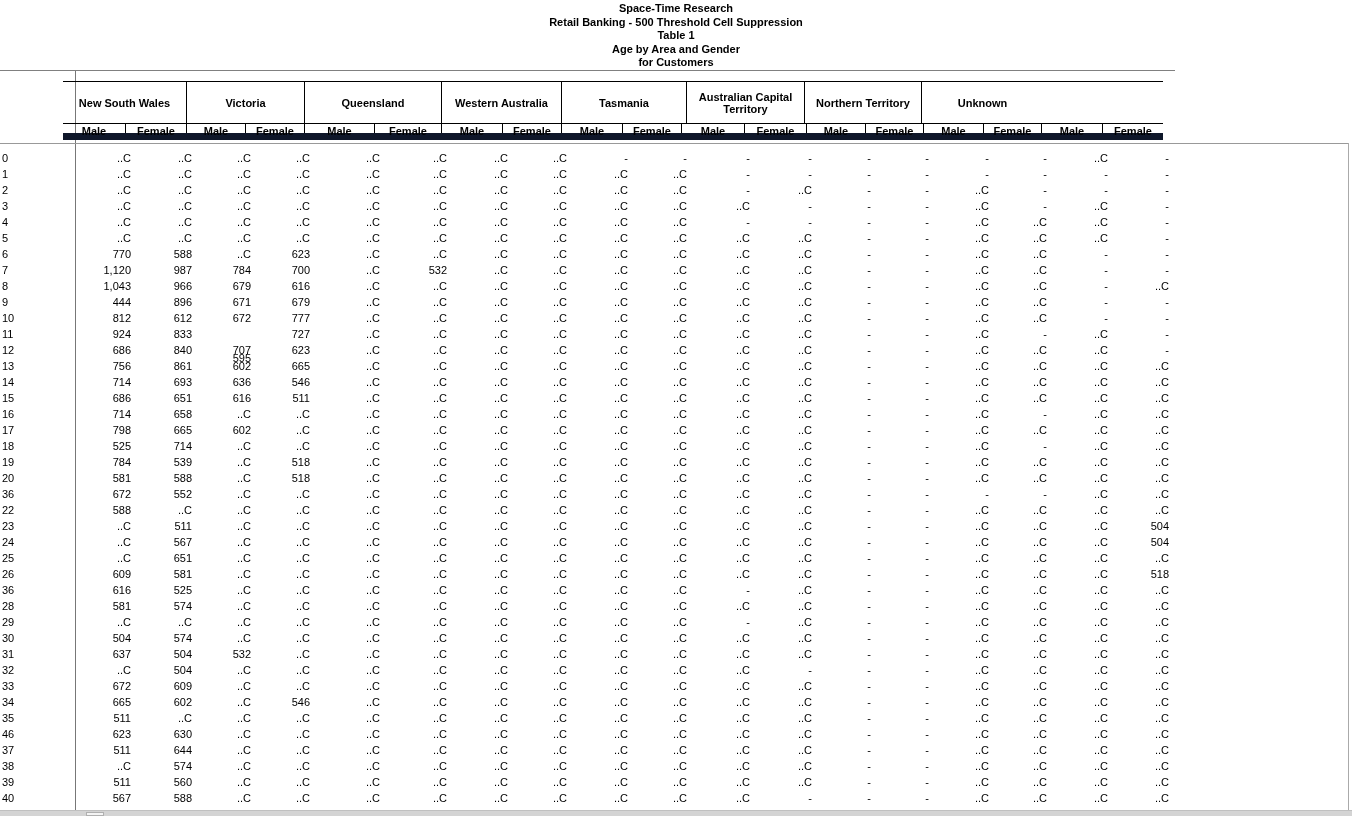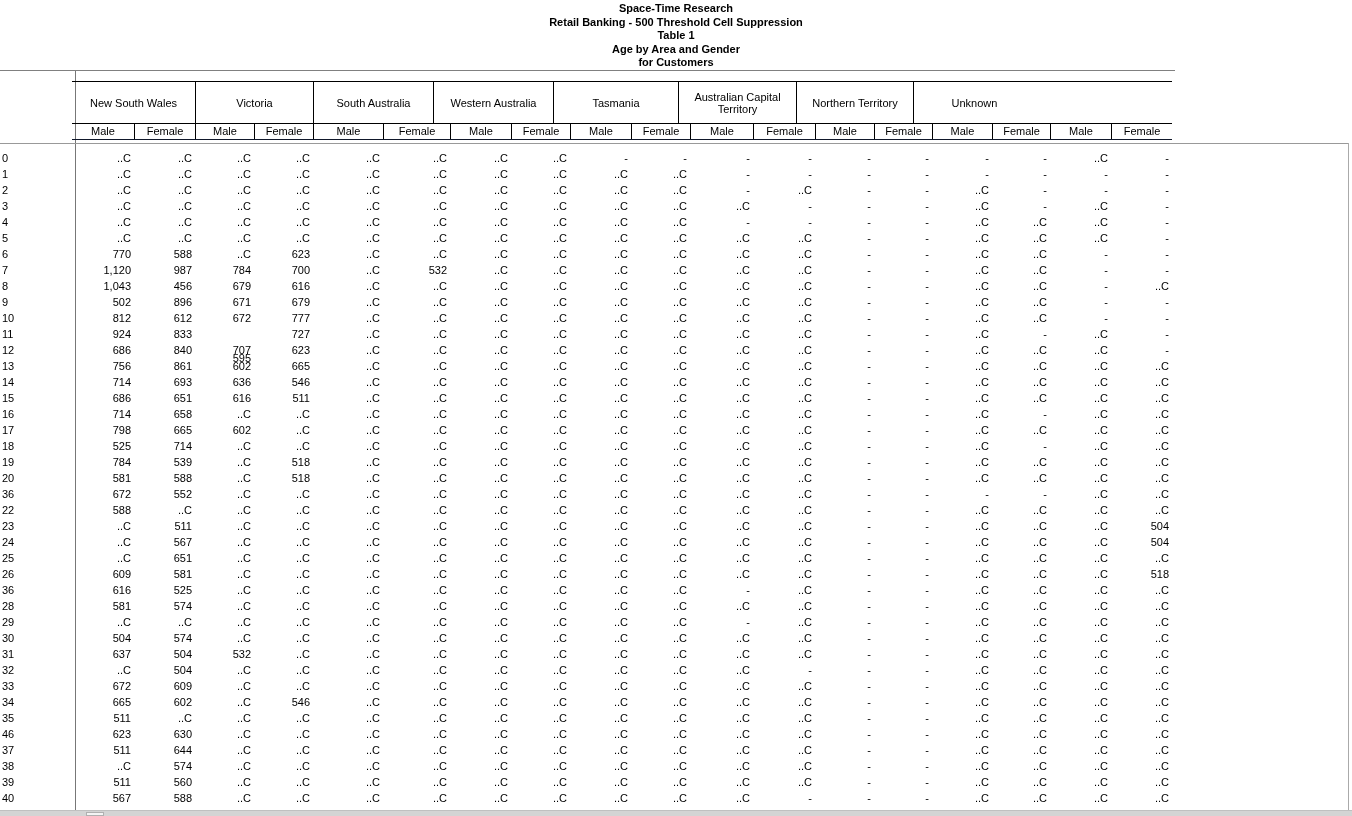--- a/index.html
+++ b/index.html
@@ -11,29 +11,29 @@
   .titles { position:absolute; top:2px; left:0; width:100%; text-align:center;
             font-size:11px; font-weight:bold; line-height:13.5px; }
   
   .hrule { position:absolute; height:1px; background:#808080; }
   #rule-title  { top:70px; left:0; width:1175px; }
   #rule-header { top:143px; left:0; width:1348px; background:#999999; }
   .vline { position:absolute; width:1px; }
   #vline-label { left:75px; top:71px; height:739px; background:#777777; }
   #right-edge  { left:1348px; top:143px; height:673px; background:#aaaaaa; }
   
-  .header { position:absolute; left:72px; top:81px; width:1100px; }
+  .header { position:absolute; left:63px; top:81px; width:1100px;font-weight:bold; }
   .area-row { display:flex; box-sizing:border-box; height:43px;
               border-top:1px solid #000; border-bottom:1px solid #000; }
   .acell { box-sizing:border-box; border-left:1px solid #000; display:flex;
            align-items:center; justify-content:center; text-align:center;
            font-size:11px; line-height:12px; padding:0 4px; }
   .acell:first-child { border-left:none; }
   .gender-row { display:flex; box-sizing:border-box; height:16px;
-                border-bottom:1px solid #0f172a; }
+                border-bottom:7px solid #0f172a; }
   .gcell { box-sizing:border-box; border-left:1px solid #000; text-align:center;
            font-size:11px; line-height:14px; }
   .gcell:first-child { border-left:none; }
   
   .grid { position:absolute; left:0; top:150px; width:1175px; }
   .drow { display:flex; height:16px; }
   .dlabel { width:75px; box-sizing:border-box; padding-left:2px;
             font-size:11px; line-height:16px; }
   .dcell { box-sizing:border-box; text-align:right; padding-right:6px;
            font-size:11px; line-height:16px; white-space:nowrap; }
@@ -56,21 +56,21 @@
     <div>for Customers</div>
   </div>
 
   <div class="hrule" id="rule-title"></div>
   <div class="vline" id="vline-label"></div>
 
   <div class="header">
     <div class="area-row" id="area-row">
         <div class="acell" style="width: 123px;">New South Wales</div>
         <div class="acell" style="width: 118px;">Victoria</div>
-        <div class="acell" style="width: 120px;">South Australia</div>
+        <div class="acell" style="width: 137px;">Queensland</div>
         <div class="acell" style="width: 120px;">Western Australia</div>
         <div class="acell" style="width: 125px;">Tasmania</div>
         <div class="acell" style="width: 118px;">Australian Capital Territory</div>
         <div class="acell" style="width: 117px;">Northern Territory</div>
         <div class="acell" style="width: 122px;">Unknown</div>
       </div>
     <div class="gender-row" id="gender-row">
         <div class="gcell" style="width: 62px;">Male</div>
         <div class="gcell" style="width: 61px;">Female</div>
         <div class="gcell" style="width: 59px;">Male</div>
@@ -259,41 +259,41 @@
         <div class="dcell" style="width: 59px;">-</div>
         <div class="dcell" style="width: 58px;">-</div>
         <div class="dcell" style="width: 60px;">..C</div>
         <div class="dcell" style="width: 58px;">..C</div>
         <div class="dcell" style="width: 61px;">-</div>
         <div class="dcell" style="width: 61px;">-</div>
       </div>
       <div class="drow">
         <div class="dlabel">8</div>
         <div class="dcell" style="width: 62px;">1,043</div>
-        <div class="dcell" style="width: 61px;">456</div>
+        <div class="dcell" style="width: 61px;">966</div>
         <div class="dcell" style="width: 59px;">679</div>
         <div class="dcell" style="width: 59px;">616</div>
         <div class="dcell" style="width: 70px;">..C</div>
         <div class="dcell" style="width: 67px;">..C</div>
         <div class="dcell" style="width: 61px;">..C</div>
         <div class="dcell" style="width: 59px;">..C</div>
         <div class="dcell" style="width: 61px;">..C</div>
         <div class="dcell" style="width: 59px;">..C</div>
         <div class="dcell" style="width: 63px;">..C</div>
         <div class="dcell" style="width: 62px;">..C</div>
         <div class="dcell" style="width: 59px;">-</div>
         <div class="dcell" style="width: 58px;">-</div>
         <div class="dcell" style="width: 60px;">..C</div>
         <div class="dcell" style="width: 58px;">..C</div>
         <div class="dcell" style="width: 61px;">-</div>
         <div class="dcell" style="width: 61px;">..C</div>
       </div>
       <div class="drow">
         <div class="dlabel">9</div>
-        <div class="dcell" style="width: 62px;">502</div>
+        <div class="dcell" style="width: 62px;">444</div>
         <div class="dcell" style="width: 61px;">896</div>
         <div class="dcell" style="width: 59px;">671</div>
         <div class="dcell" style="width: 59px;">679</div>
         <div class="dcell" style="width: 70px;">..C</div>
         <div class="dcell" style="width: 67px;">..C</div>
         <div class="dcell" style="width: 61px;">..C</div>
         <div class="dcell" style="width: 59px;">..C</div>
         <div class="dcell" style="width: 61px;">..C</div>
         <div class="dcell" style="width: 59px;">..C</div>
         <div class="dcell" style="width: 63px;">..C</div>

